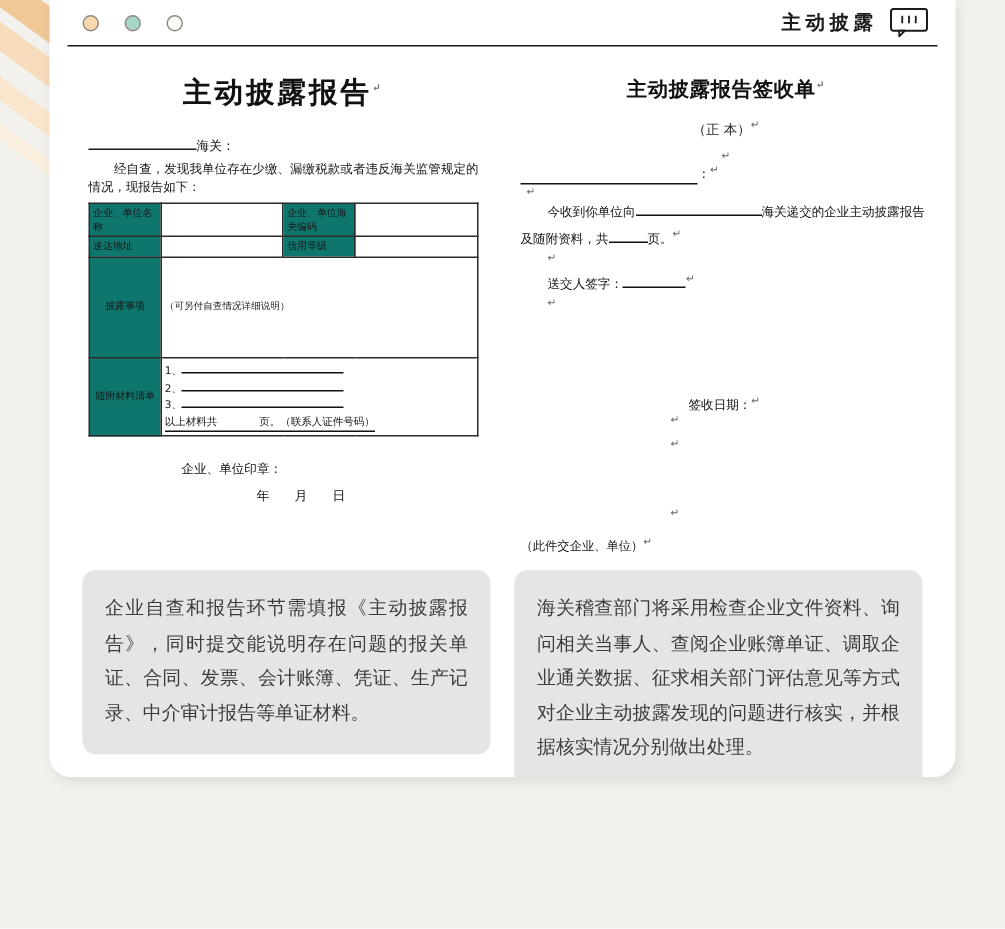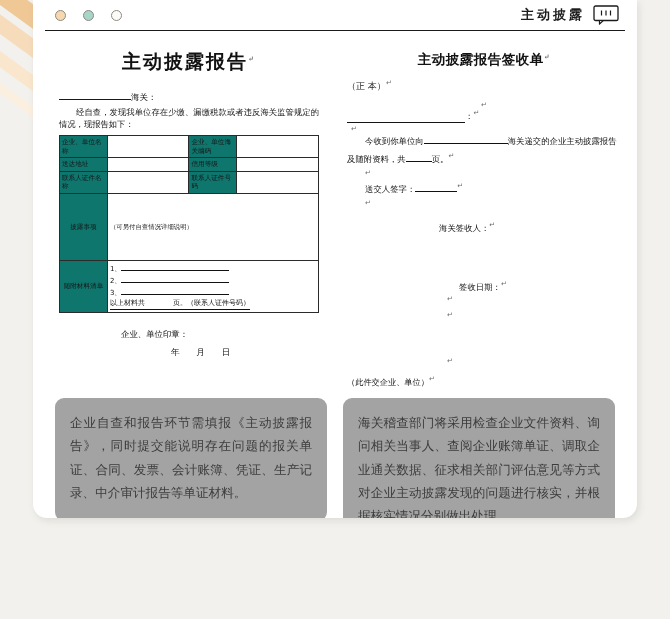--- a/index.html
+++ b/index.html
@@ -117,21 +117,21 @@
     letter-spacing: 2px;
     margin: 12px 0 16px 0;
   }
   #doc-right-title {
     font-size: 13.5px;
     font-weight: 700;
     letter-spacing: 0.5px;
     margin: 14px 0 10px 0;
   }
   #doc-right-sub {
-    text-align: left;
+    text-align: center;
     font-size: 9px;
     color: #222;
     margin-bottom: 6px;
     font-family: "DejaVu Sans", sans-serif;
   }
   .pilcrow {
     font-size: 7px;
     color: #6a6a6a;
     vertical-align: super;
   }
@@ -251,21 +251,21 @@
   .r-foot { font-size: 8.2px; color: #151515; margin-top: 6px; font-family:"DejaVu Sans", sans-serif;}
 
   
   #captions {
     display: flex;
     gap: 16px;
     padding: 0 22px;
     margin-top: 10px;
   }
   .caption {
-    background: #a3a3a3;
+    background: #e5e5e5;
     border-radius: 9px;
     padding: 14px 15px 15px 15px;
     font-size: 12.6px;
     line-height: 1.85;
     color: #3c3c3c;
     text-align: justify;
     font-family: Liberation Sans, sans-serif;
     box-sizing: border-box;
   }
   #caption-left { width: 284px; height: 123px; }
@@ -321,26 +321,20 @@
             <tr>
           <td class="lbl">企业、单位名称</td>
           <td class="val"></td>
           <td class="lbl">企业、单位海关编码</td>
           <td class="val"></td>
         </tr>
         <tr>
           <td class="lbl">送达地址</td>
           <td class="val"></td>
           <td class="lbl">信用等级</td>
-          <td class="val"></td>
-        </tr>
-        <tr>
-          <td class="lbl">联系人证件名称</td>
-          <td class="val"></td>
-          <td class="lbl">联系人证件号码</td>
           <td class="val"></td>
         </tr>
         <tr>
           <td class="lbl mid tall">披露事项</td>
           <td class="tall" colspan="3">
             <span class="note-inner">（可另付自查情况详细说明）</span>
           </td>
         </tr>
         <tr>
           <td class="lbl mid">随附材料清单</td>
@@ -380,23 +374,20 @@
       </div>
 
       <div style="height:14px;padding-left:18px;"><span class="pilcrow">↵</span></div>
 
       <div class="r-line r-indent">
         <span>送交人签字：</span><span class="u-sign"></span><span class="pilcrow">↵</span>
       </div>
 
       <div style="height:22px;padding-left:18px;"><span class="pilcrow">↵</span></div>
 
-      <div class="r-right">
-        <span>海关签收人：</span><span class="pilcrow">↵</span>
-      </div>
       <div class="r-right2">
         <span>签收日期：</span><span class="pilcrow">↵</span>
       </div>
 
       <div style="height:16px;padding-left:100px;"><span class="pilcrow">↵</span></div>
       <div style="height:46px;padding-left:100px;"><span class="pilcrow">↵</span></div>
       <div style="height:14px;padding-left:100px;"><span class="pilcrow">↵</span></div>
 
       <div class="r-foot">
         <span>（此件交企业、单位）</span><span class="pilcrow">↵</span>

